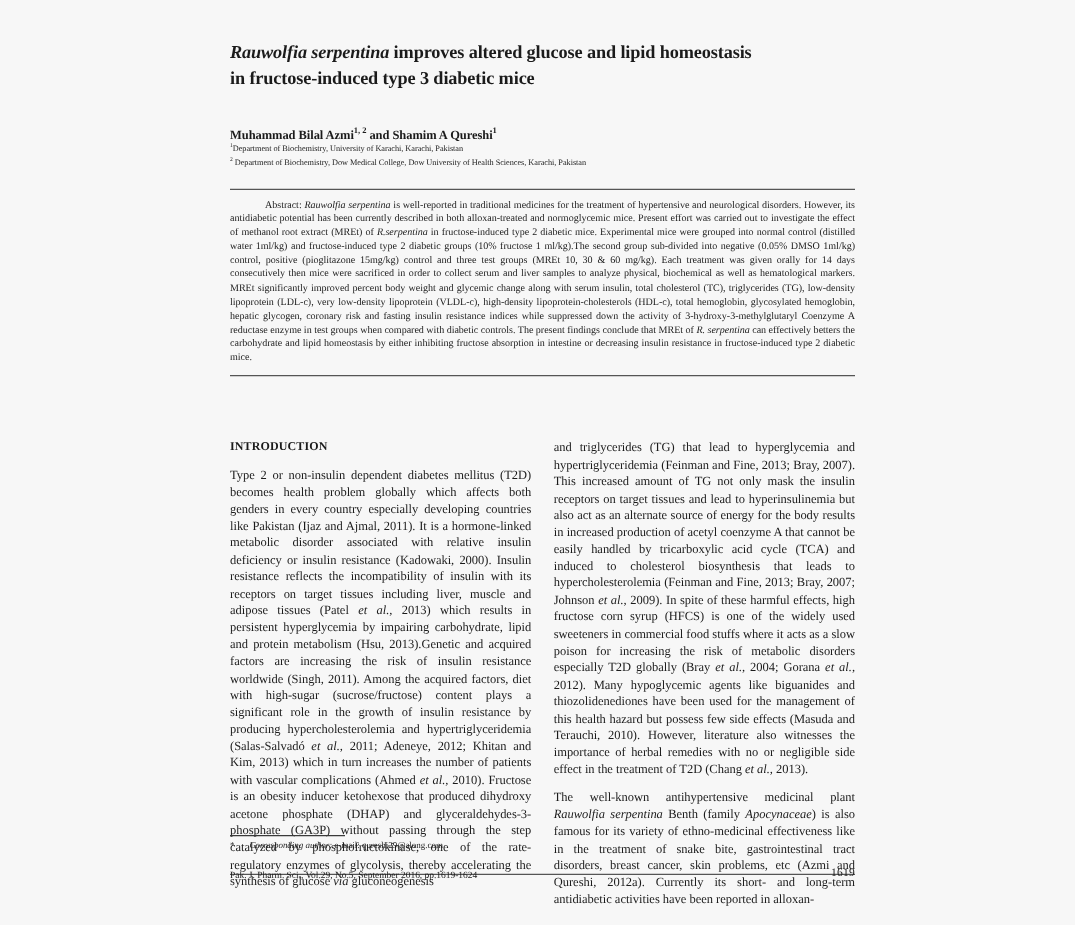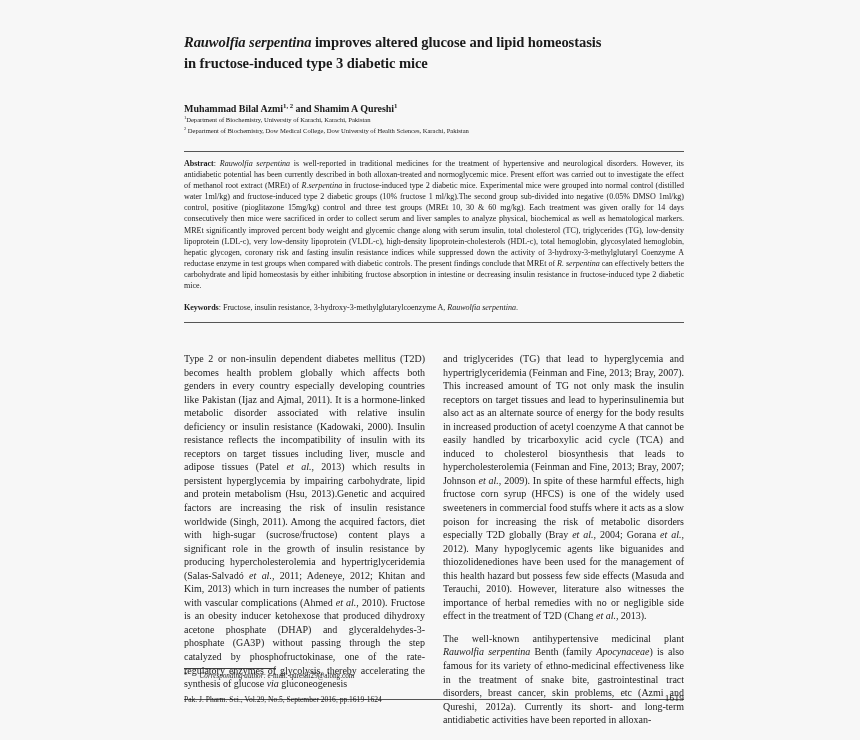--- a/index.html
+++ b/index.html
@@ -64,21 +64,21 @@
   .rule-keywords-bottom { margin-top: 3px; }
 
   
   .abstract {
     font-size: 8.05px;
     line-height: 1.385;
     text-align: justify;
     margin-top: 6px;
     letter-spacing: -0.02px;
   }
-  .abstract b { font-weight: bold; }
+  .abstract b { font-weight: normal; margin-left: 28px; }
   .abstract i, .kw i { font-style: italic; }
 
   .keywords {
     font-size: 8.05px;
     line-height: 1.385;
     margin-top: 11px;
     text-align: left;
     letter-spacing: -0.02px;
   }
   .keywords b { font-weight: bold; }
@@ -172,27 +172,27 @@
 
     <div class="affil">
       <div><sup>1</sup><span>Department of Biochemistry, University of Karachi, Karachi, Pakistan</span></div>
       <div><sup>2</sup><span> Department of Biochemistry, Dow Medical College, Dow University of Health Sciences, Karachi, Pakistan</span></div>
     </div>
 
     <hr class="rule rule-abstract-top">
 
     <p class="abstract"><b>Abstract</b><span>: </span><i>Rauwolfia serpentina</i><span> is well-reported in traditional medicines for the treatment of hypertensive and neurological disorders. However, its antidiabetic potential has been currently described in both alloxan-treated and normoglycemic mice. Present effort was carried out to investigate the effect of methanol root extract (MREt) of </span><i>R.serpentina</i><span> in fructose-induced type 2 diabetic mice. Experimental mice were grouped into normal control (distilled water 1ml/kg) and fructose-induced type 2 diabetic groups (10% fructose 1 ml/kg).The second group sub-divided into negative (0.05% DMSO 1ml/kg) control, positive (pioglitazone 15mg/kg) control and three test groups (MREt 10, 30 &amp; 60 mg/kg). Each treatment was given orally for 14 days consecutively then mice were sacrificed in order to collect serum and liver samples to analyze physical, biochemical as well as hematological markers. MREt significantly improved percent body weight and glycemic change along with serum insulin, total cholesterol (TC), triglycerides (TG), low-density lipoprotein (LDL-c), very low-density lipoprotein (VLDL-c), high-density lipoprotein-cholesterols (HDL-c), total hemoglobin, glycosylated hemoglobin, hepatic glycogen, coronary risk and fasting insulin resistance indices while suppressed down the activity of 3-hydroxy-3-methylglutaryl Coenzyme A reductase enzyme in test groups when compared with diabetic controls. The present findings conclude that MREt of </span><i>R. serpentina</i><span> can effectively betters the carbohydrate and lipid homeostasis by either inhibiting fructose absorption in intestine or decreasing insulin resistance in fructose-induced type 2 diabetic mice.</span></p>
 
-    <p class="keywords kw"><b>Keywords</b><span>: Fructose, insulin resistance, 3-hydroxy-3-methylglutarylcoenzyme A, </span><i>Rauwolfia serpentina</i><span>.</span></p>
 
     <hr class="rule rule-keywords-bottom">
 
     <div class="columns">
 
       <div class="col left">
+        <h2 class="section">INTRODUCTION</h2>
         <p class="body-p"><span>Type 2 or non-insulin dependent diabetes mellitus (T2D) becomes health problem globally which affects both genders in every country especially developing countries like Pakistan (Ijaz and Ajmal, 2011). It is a hormone-linked metabolic disorder associated with relative insulin deficiency or insulin resistance (Kadowaki, 2000). Insulin resistance reflects the incompatibility of insulin with its receptors on target tissues including liver, muscle and adipose tissues (Patel </span><i>et al.</i><span>, 2013) which results in persistent hyperglycemia by impairing carbohydrate, lipid and protein metabolism (Hsu, 2013).Genetic and acquired factors are increasing the risk of insulin resistance worldwide (Singh, 2011). Among the acquired factors, diet with high-sugar (sucrose/fructose) content plays a significant role in the growth of insulin resistance by producing hypercholesterolemia and hypertriglyceridemia (Salas-Salvadó </span><i>et al.</i><span>, 2011; Adeneye, 2012; Khitan and Kim, 2013) which in turn increases the number of patients with vascular complications (Ahmed </span><i>et al.</i><span>, 2010). Fructose is an obesity inducer ketohexose that produced dihydroxy acetone phosphate (DHAP) and glyceraldehydes-3-phosphate (GA3P) without passing through the step catalyzed by phosphofructokinase, one of the rate-regulatory enzymes of glycolysis, thereby accelerating the synthesis of glucose </span><i>via</i><span> gluconeogenesis</span></p>
       </div>
 
       <div class="col right">
         <p class="body-p"><span>and triglycerides (TG) that lead to hyperglycemia and hypertriglyceridemia (Feinman and Fine, 2013; Bray, 2007). This increased amount of TG not only mask the insulin receptors on target tissues and lead to hyperinsulinemia but also act as an alternate source of energy for the body results in increased production of acetyl coenzyme A that cannot be easily handled by tricarboxylic acid cycle (TCA) and induced to cholesterol biosynthesis that leads to hypercholesterolemia (Feinman and Fine, 2013; Bray, 2007; Johnson </span><i>et al.</i><span>, 2009). In spite of these harmful effects, high fructose corn syrup (HFCS) is one of the widely used sweeteners in commercial food stuffs where it acts as a slow poison for increasing the risk of metabolic disorders especially T2D globally (Bray </span><i>et al.</i><span>, 2004; Gorana </span><i>et al.</i><span>, 2012). Many hypoglycemic agents like biguanides and thiozolidenediones have been used for the management of this health hazard but possess few side effects (Masuda and Terauchi, 2010). However, literature also witnesses the importance of herbal remedies with no or negligible side effect in the treatment of T2D (Chang </span><i>et al.</i><span>, 2013).</span></p>
 
         <p class="body-p"><span>The well-known antihypertensive medicinal plant </span><i>Rauwolfia serpentina</i><span> Benth (family </span><i>Apocynaceae</i><span>) is also famous for its variety of ethno-medicinal effectiveness like in the treatment of snake bite, gastrointestinal tract disorders, breast cancer, skin problems, etc (Azmi and Qureshi, 2012a). Currently its short- and long-term antidiabetic activities have been reported in alloxan-</span></p>
       </div>
 
     </div>

